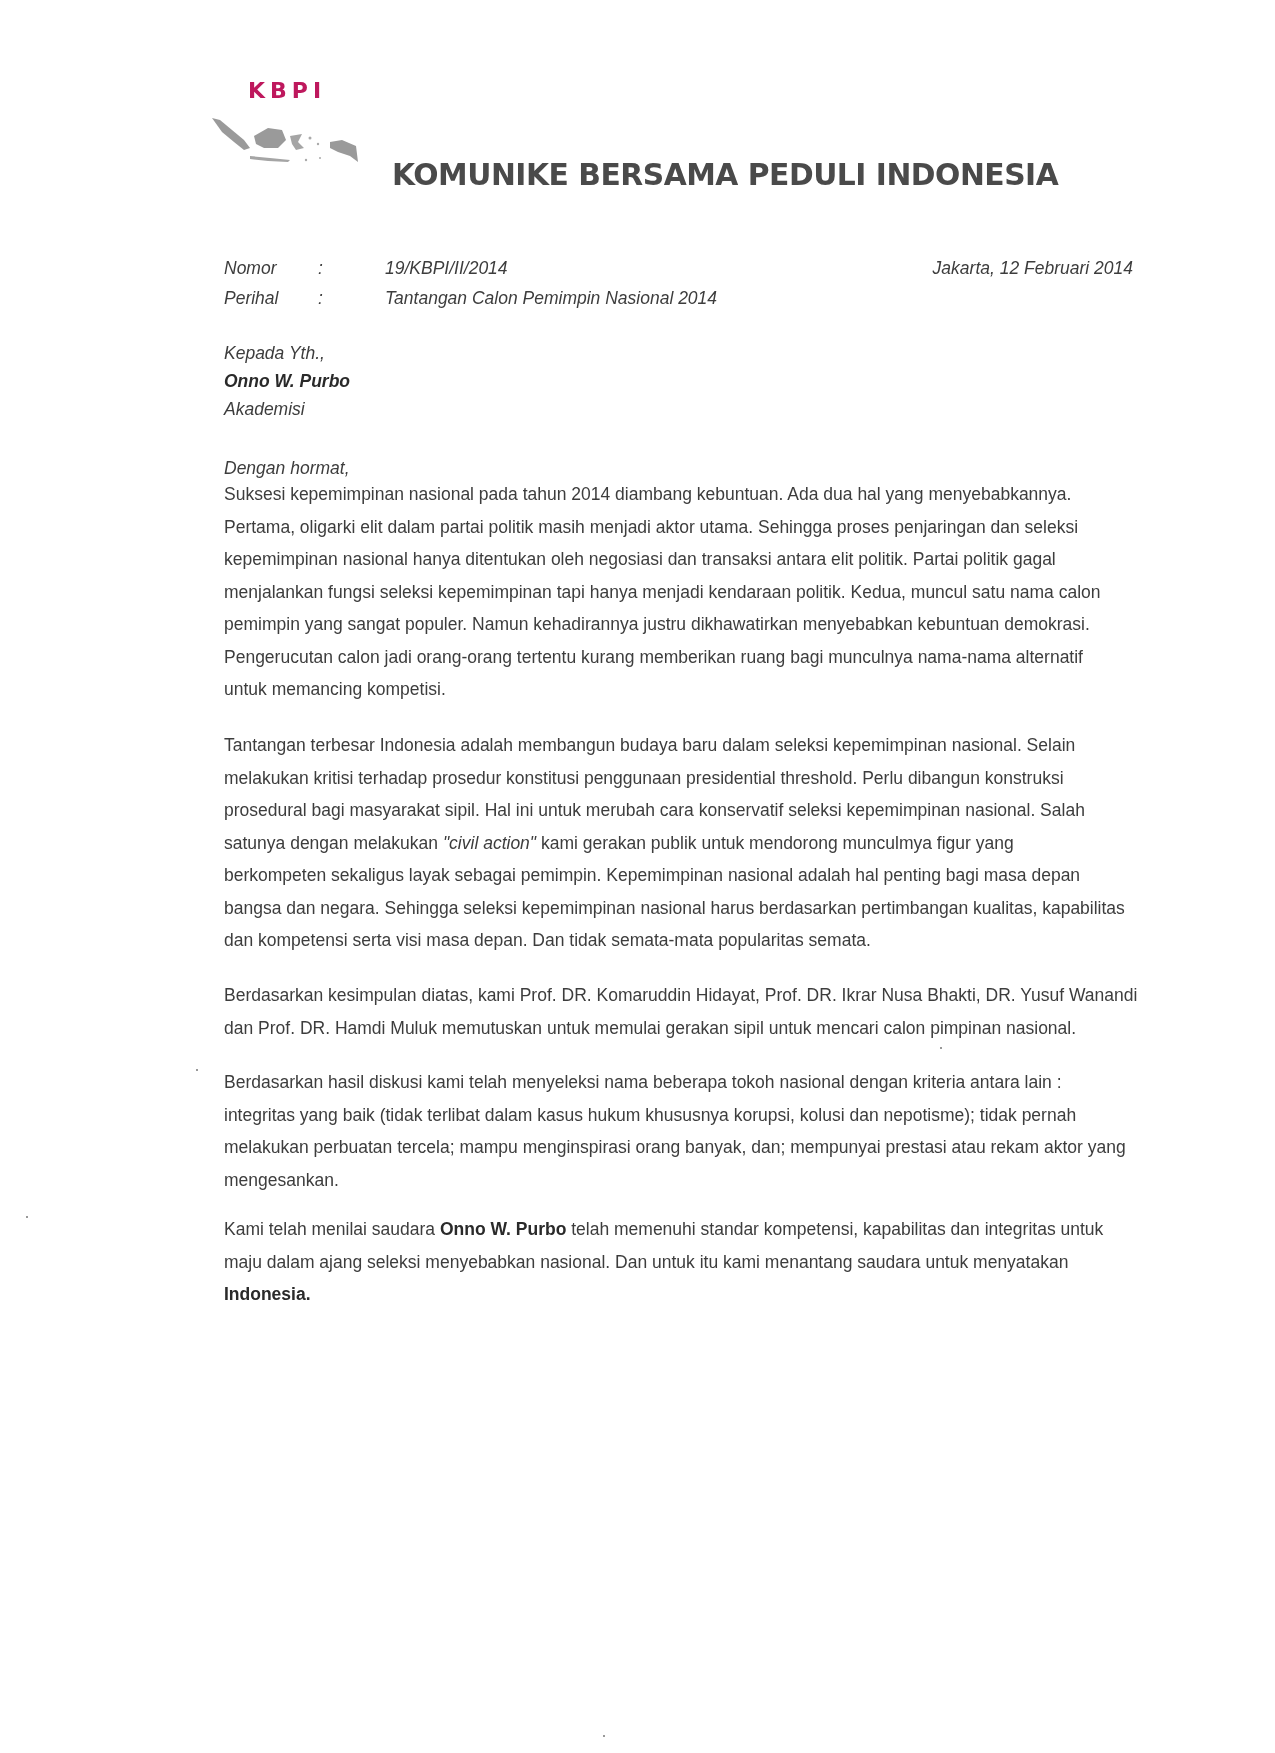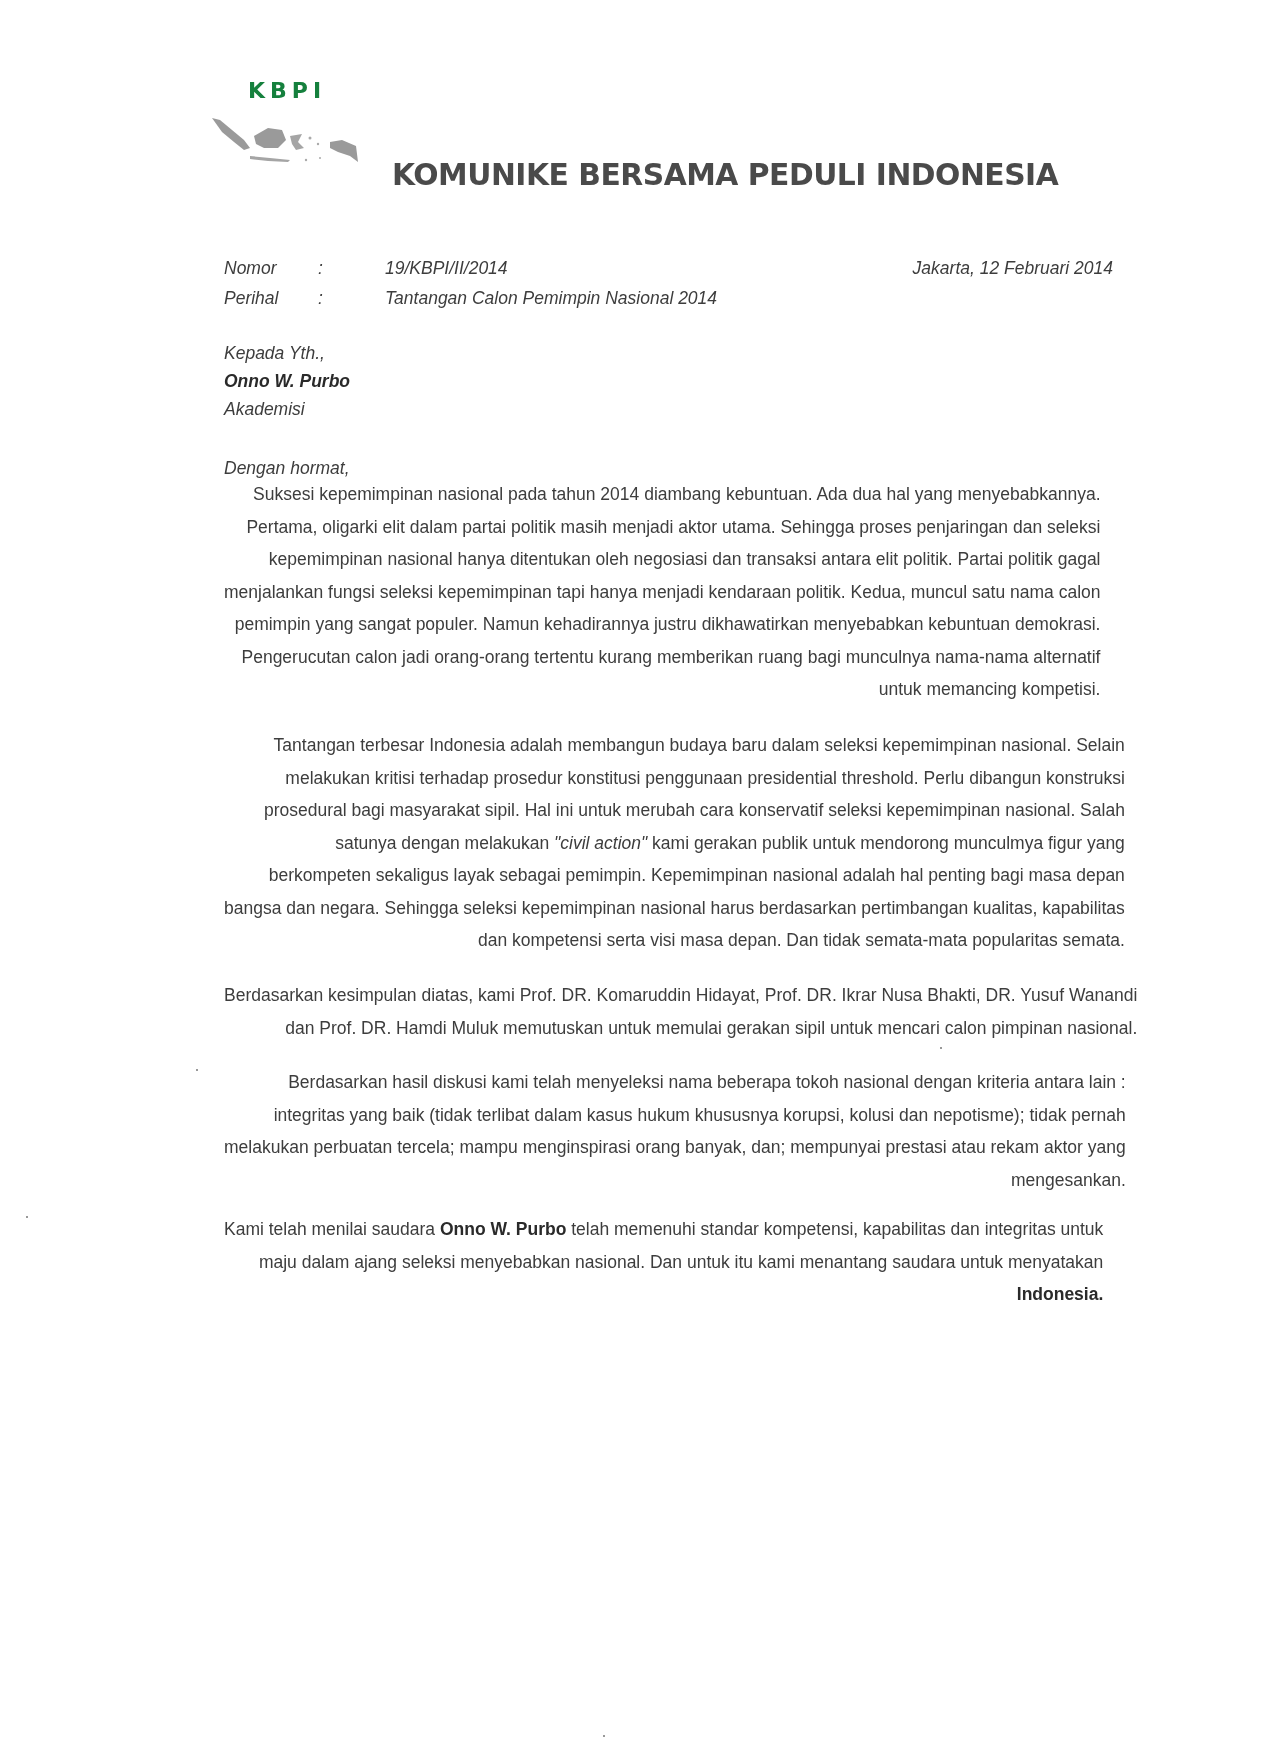--- a/index.html
+++ b/index.html
@@ -7,40 +7,40 @@
     width: 1275px; height: 1753px; position: relative; overflow: hidden;
     font-family: "Liberation Sans Narrow", "Liberation Sans", sans-serif;
     color: #3a3a3a;
   }
   .page { position: absolute; left: 0; top: 0; width: 1275px; height: 1753px; }
 
   
   .logo { position: absolute; left: 200px; top: 78px; width: 170px; height: 130px; }
   .logo-text {
     position: absolute; left: 48px; top: 0; font-family: "DejaVu Sans", sans-serif;
-    font-size: 22px; letter-spacing: 5px; color: #15803d; font-weight: bold;
+    font-size: 22px; letter-spacing: 5px; color: #be185d; font-weight: bold;
   }
   .logo-map { position: absolute; left: 10px; top: 28px; width: 150px; height: 70px; }
 
   .doc-title {
     position: absolute; left: 392px; top: 156px; margin: 0;
     font-family: "DejaVu Sans", sans-serif; font-weight: bold; font-size: 31px;
     color: #4a4a4a; letter-spacing: -0.5px; white-space: nowrap;
     transform: scaleX(0.96); transform-origin: left top;
   }
 
   
   .txt { position: absolute; font-size: 17.5px; white-space: nowrap; color: #3d3d3d; line-height: 30px; font-style: italic; }
   .meta-label { left: 224px; }
   .meta-colon { left: 318px; }
   .meta-value { left: 385px; }
-  .date { right: 162px; margin-left: 37px; }
+  .date { right: 142px; margin-left: 37px; }
   .indent { left: 224px; }
 
-  .para { position: absolute; left: 224px; font-size: 17.5px; color: #3d3d3d; line-height: 32.5px; white-space: nowrap; text-align: right; }
+  .para { position: absolute; left: 224px; font-size: 17.5px; color: #3d3d3d; line-height: 32.5px; white-space: nowrap; }
   .para b { color: #2a2a2a; }
   .para i { font-style: italic; }
 
   .speck { position: absolute; width: 2px; height: 2px; background: #777; border-radius: 1px; }
 </style>
 </head>
 <body>
 
 <div class="page">
 

